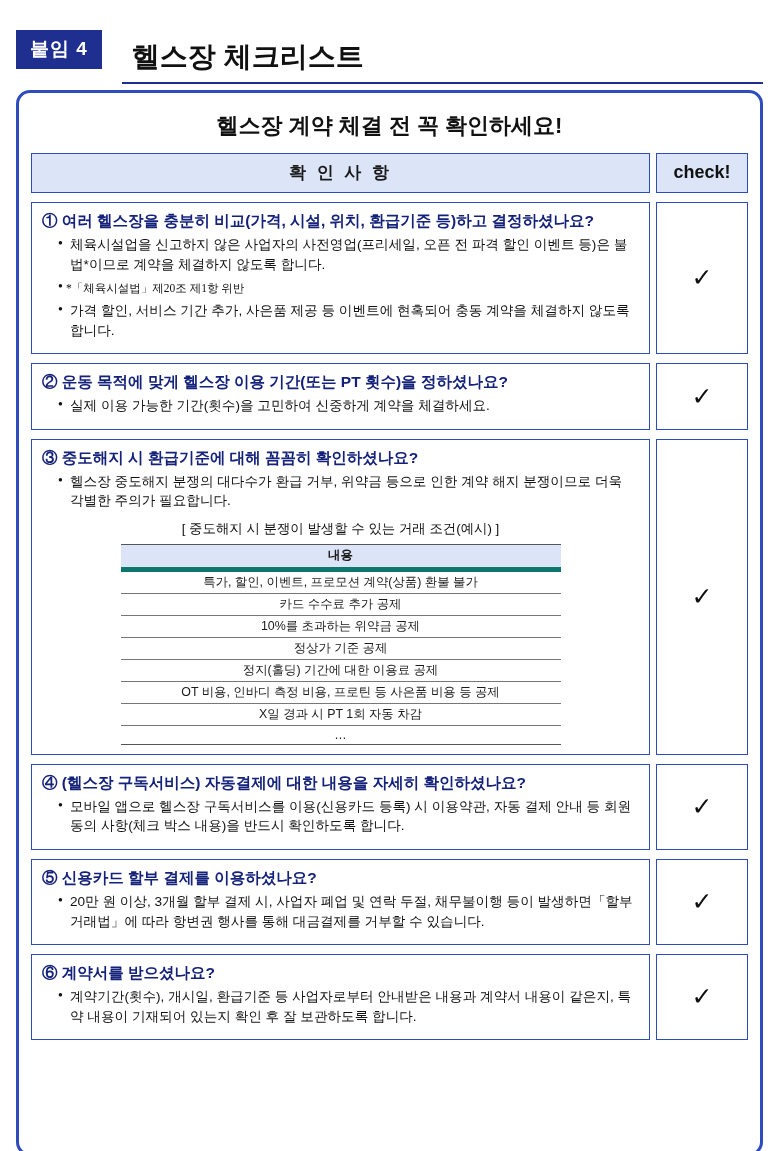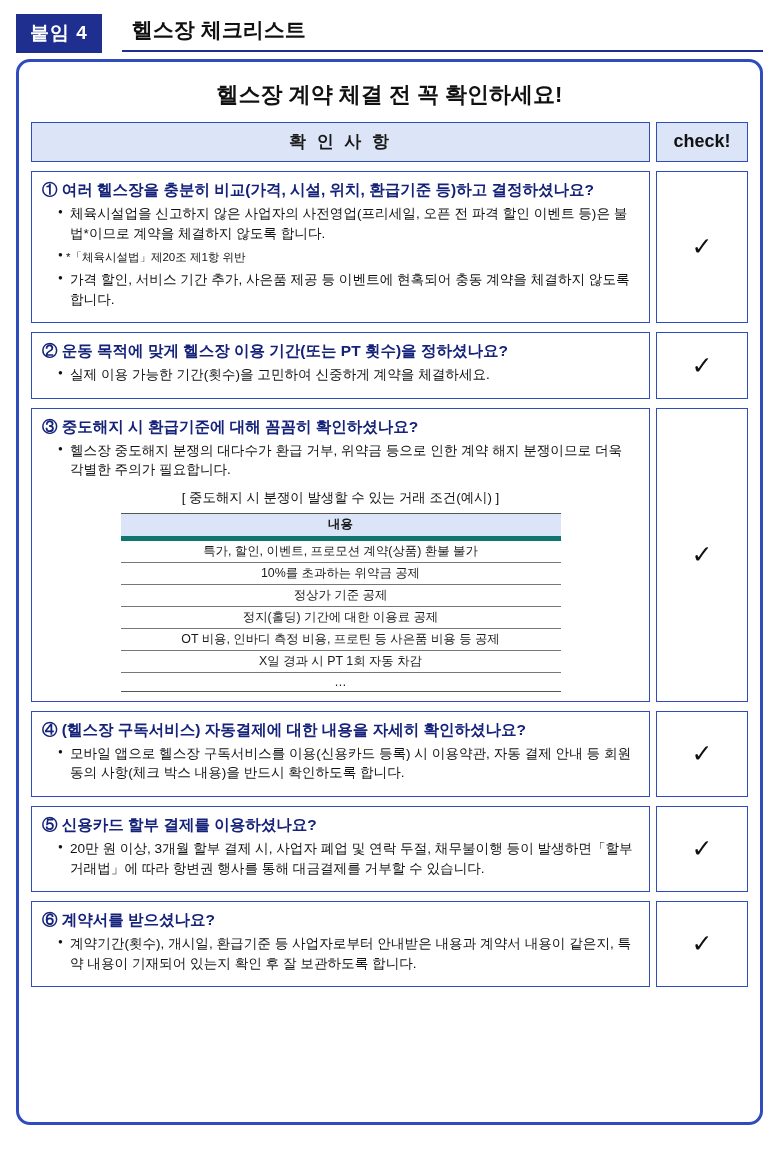--- a/index.html
+++ b/index.html
@@ -38,25 +38,26 @@
     padding: 6px 14px 7px 14px;
     letter-spacing: 1px;
     white-space: nowrap;
   }
   .header-title-wrap {
     flex: 1;
     border-bottom: 2px solid #1f2f8f;
     padding-bottom: 2px;
   }
   .header-title {
-    font-size: 21px;
+    font-size: 28px;
     font-weight: bold;
     color: #111111;
     padding-left: 10px;
     padding-bottom: 4px;
+    margin-top: 24px;
   }
 
   
   .frame {
     border: 3px solid #2f4cbf;
     border-radius: 14px;
     padding: 12px 12px 14px 12px;
     box-sizing: border-box;
     height: 1066px;
   }
@@ -203,21 +204,21 @@
       <div class="col-main">확 인 사 항</div>
       <div class="col-check">check!</div>
     </div>
 
     <div class="row">
       <div class="col-main">
         <div class="q-body">
           <div class="q-title">① 여러 헬스장을 충분히 비교(가격, 시설, 위치, 환급기준 등)하고 결정하셨나요?</div>
           <ul class="bullets">
             <li>체육시설업을 신고하지 않은 사업자의 사전영업(프리세일, 오픈 전 파격 할인 이벤트 등)은 불법*이므로 계약을 체결하지 않도록 합니다.</li>
-            <li class="no-bullet-spacer" style="list-style:none;padding-left:0;">
+            <li class="no-bullet-spacer" style="list-style:none;padding-left:0;font-family:Liberation Serif, serif;">
               <span class="footnote">*「체육시설법」제20조 제1항 위반</span>
             </li>
             <li>가격 할인, 서비스 기간 추가, 사은품 제공 등 이벤트에 현혹되어 충동 계약을 체결하지 않도록 합니다.</li>
           </ul>
         </div>
       </div>
       <div class="col-check">
         <span class="check-mark">✓</span>
       </div>
     </div>
@@ -249,20 +250,23 @@
               <thead>
                 <tr>
                   <th>내용</th>
                 </tr>
               </thead>
               <tbody>
                 <tr>
                     <td>특가, 할인, 이벤트, 프로모션 계약(상품) 환불 불가</td>
                   </tr>
                 <tr>
+                    <td>카드 수수료 추가 공제</td>
+                  </tr>
+                <tr>
                     <td>10%를 초과하는 위약금 공제</td>
                   </tr>
                 <tr>
                     <td>정상가 기준 공제</td>
                   </tr>
                 <tr>
                     <td>정지(홀딩) 기간에 대한 이용료 공제</td>
                   </tr>
                 <tr>
                     <td>OT 비용, 인바디 측정 비용, 프로틴 등 사은품 비용 등 공제</td>

